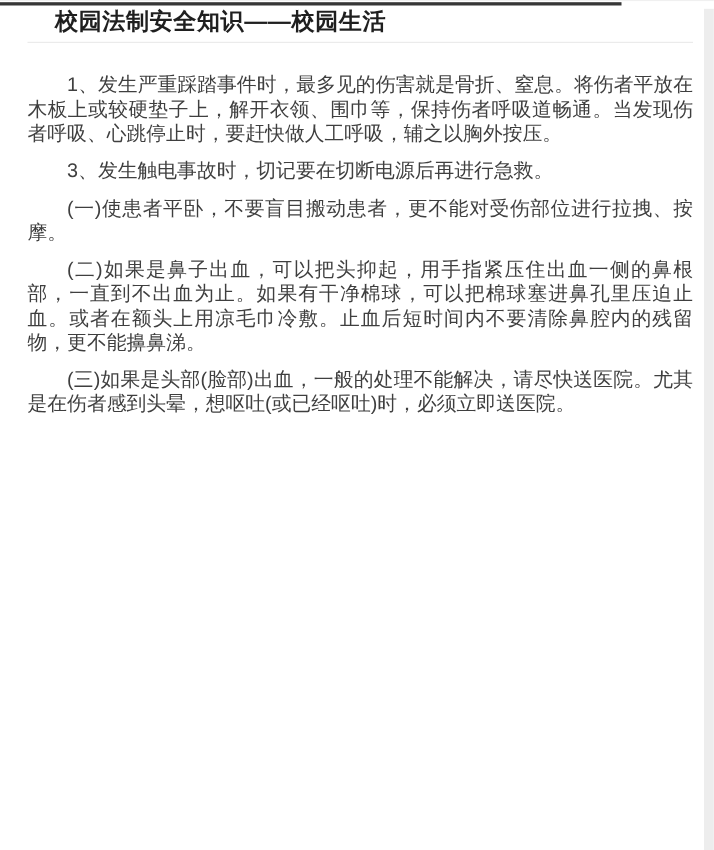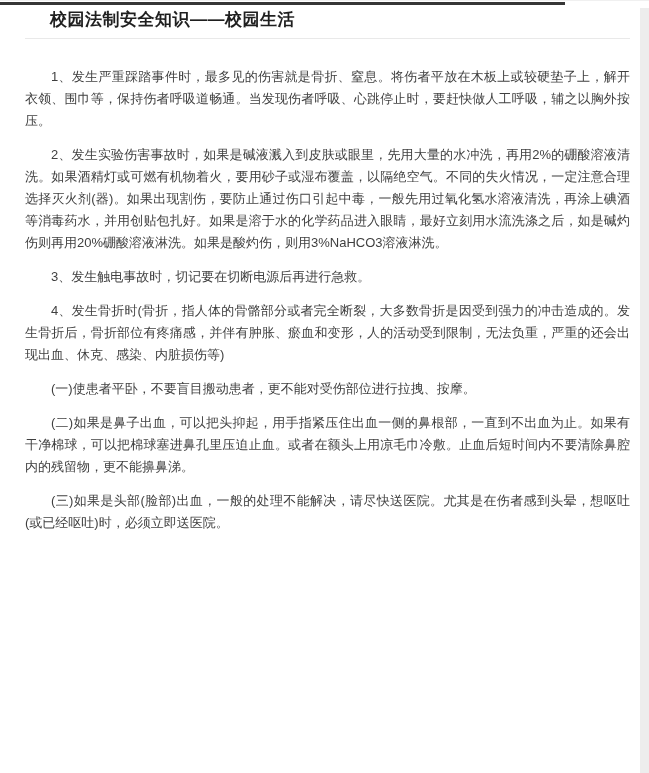--- a/index.html
+++ b/index.html
@@ -34,56 +34,54 @@
   }
   .doc {
     position: absolute;
     top: 0; left: 0;
     width: 640px;
     box-sizing: border-box;
     padding: 10px 10px 0 25px;
   }
   .doc-title {
     margin: 0 0 0 25px;
-    font-size: 17px;
+    font-size: 21px;
     line-height: 20px;
     font-weight: bold;
     color: #1f1f1f;
     letter-spacing: 0.5px;
   }
   .title-divider {
     height: 0;
     border-bottom: 1px solid #e9e9e9;
     margin-top: 8px;
   }
   .doc-body {
     padding-top: 27px;
   }
   .para {
-    font-size: 13px;
+    font-size: 18px;
     line-height: 22px;
     color: #3f3f3f;
     text-indent: 2em;
     text-align: justify;
     margin: 0 0 12px 0;
   }
 </style>
 </head>
 <body>
 
 <div class="top-hairline"></div>
 <div class="top-bar"></div>
 <div class="side-strip"></div>
 
 <div class="doc">
   <h1 class="doc-title">校园法制安全知识——校园生活</h1>
   <div class="title-divider"></div>
 
   <div class="doc-body">
     <p class="para">1、发生严重踩踏事件时，最多见的伤害就是骨折、窒息。将伤者平放在木板上或较硬垫子上，解开衣领、围巾等，保持伤者呼吸道畅通。当发现伤者呼吸、心跳停止时，要赶快做人工呼吸，辅之以胸外按压。</p>
-    <p class="para">2、发生实验伤害事故时，如果是碱液溅入到皮肤或眼里，先用大量的水冲洗，再用2%的硼酸溶液清洗。如果酒精灯或可燃有机物着火，要用砂子或湿布覆盖，以隔绝空气。不同的失火情况，一定注意合理选择灭火剂(器)。如果出现割伤，要防止通过伤口引起中毒，一般先用过氧化氢水溶液清洗，再涂上碘酒等消毒药水，并用创贴包扎好。如果是溶于水的化学药品进入眼睛，最好立刻用水流洗涤之后，如是碱灼伤则再用20%硼酸溶液淋洗。如果是酸灼伤，则用3%NaHCO3溶液淋洗。</p>
     <p class="para">3、发生触电事故时，切记要在切断电源后再进行急救。</p>
-    <p class="para">4、发生骨折时(骨折，指人体的骨骼部分或者完全断裂，大多数骨折是因受到强力的冲击造成的。发生骨折后，骨折部位有疼痛感，并伴有肿胀、瘀血和变形，人的活动受到限制，无法负重，严重的还会出现出血、休克、感染、内脏损伤等)</p>
     <p class="para">(一)使患者平卧，不要盲目搬动患者，更不能对受伤部位进行拉拽、按摩。</p>
     <p class="para">(二)如果是鼻子出血，可以把头抑起，用手指紧压住出血一侧的鼻根部，一直到不出血为止。如果有干净棉球，可以把棉球塞进鼻孔里压迫止血。或者在额头上用凉毛巾冷敷。止血后短时间内不要清除鼻腔内的残留物，更不能擤鼻涕。</p>
     <p class="para">(三)如果是头部(脸部)出血，一般的处理不能解决，请尽快送医院。尤其是在伤者感到头晕，想呕吐(或已经呕吐)时，必须立即送医院。</p>
   </div>
 </div>
 
 </body></html>

